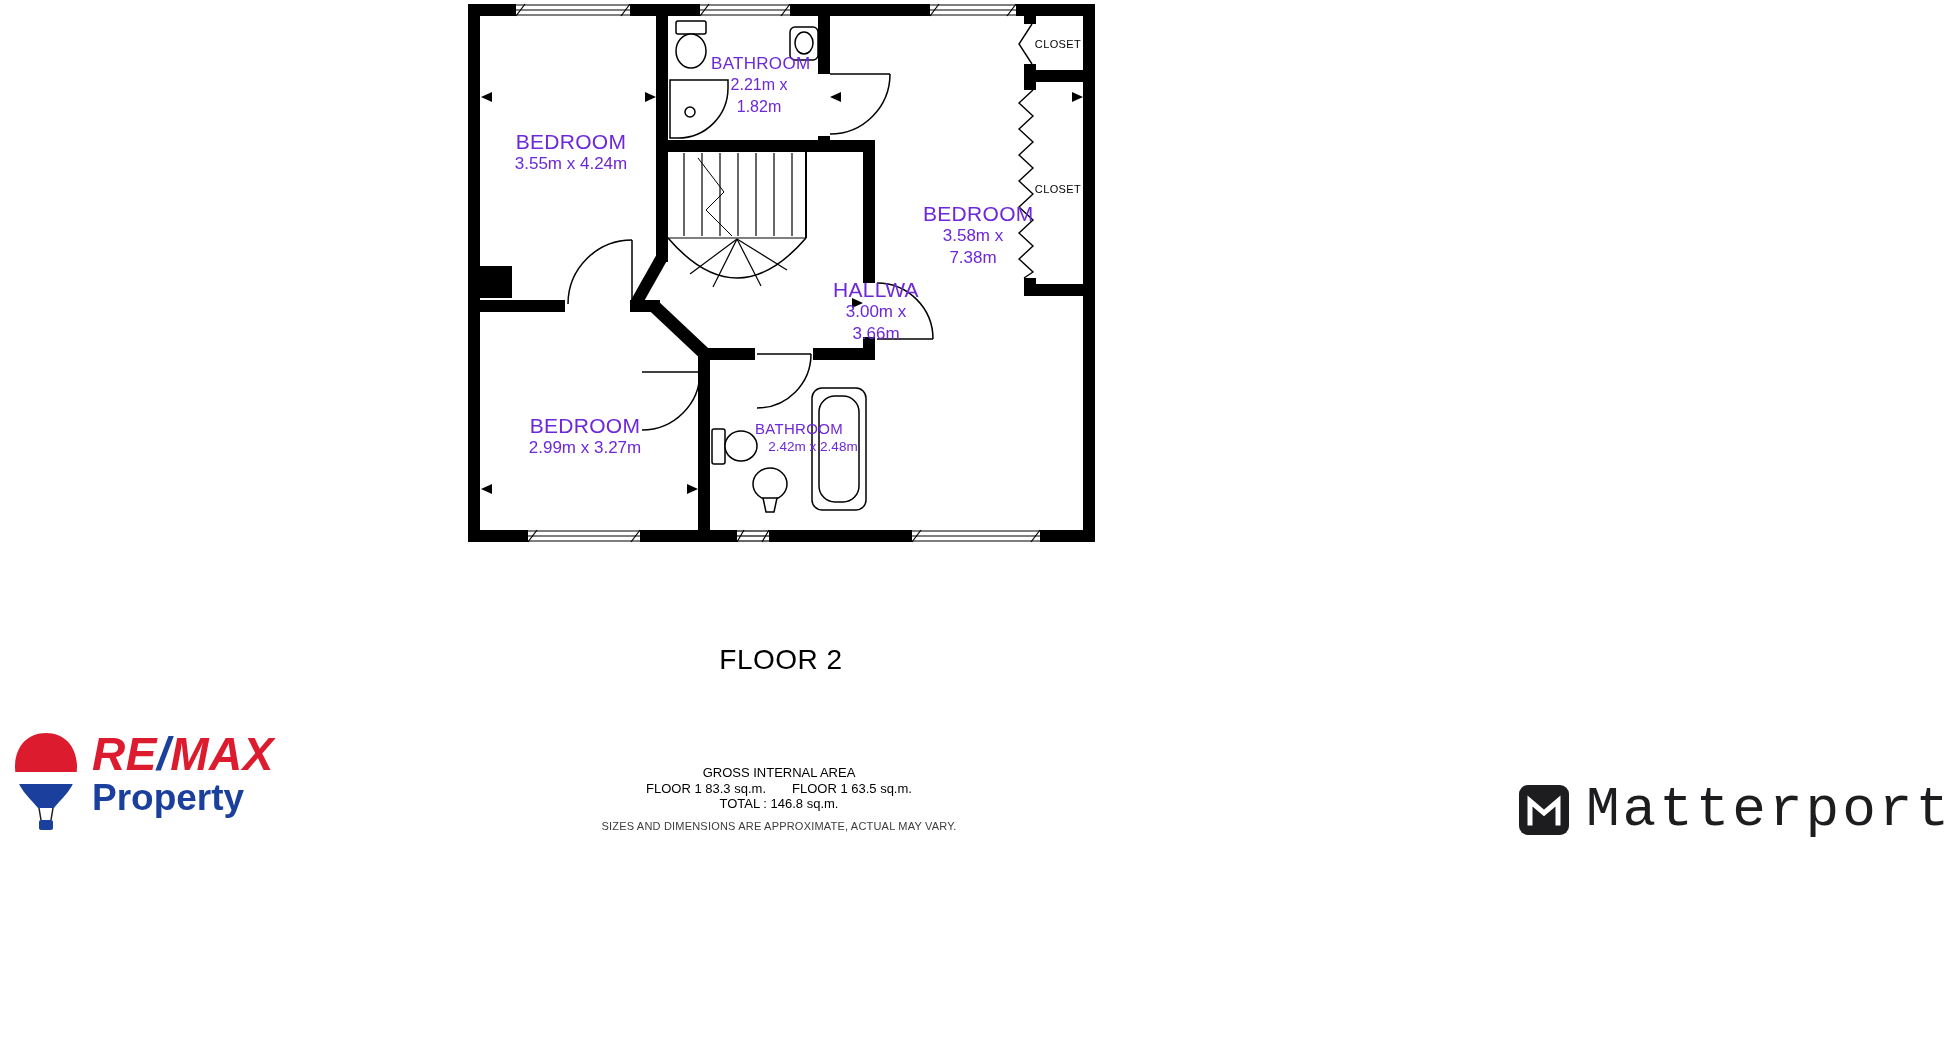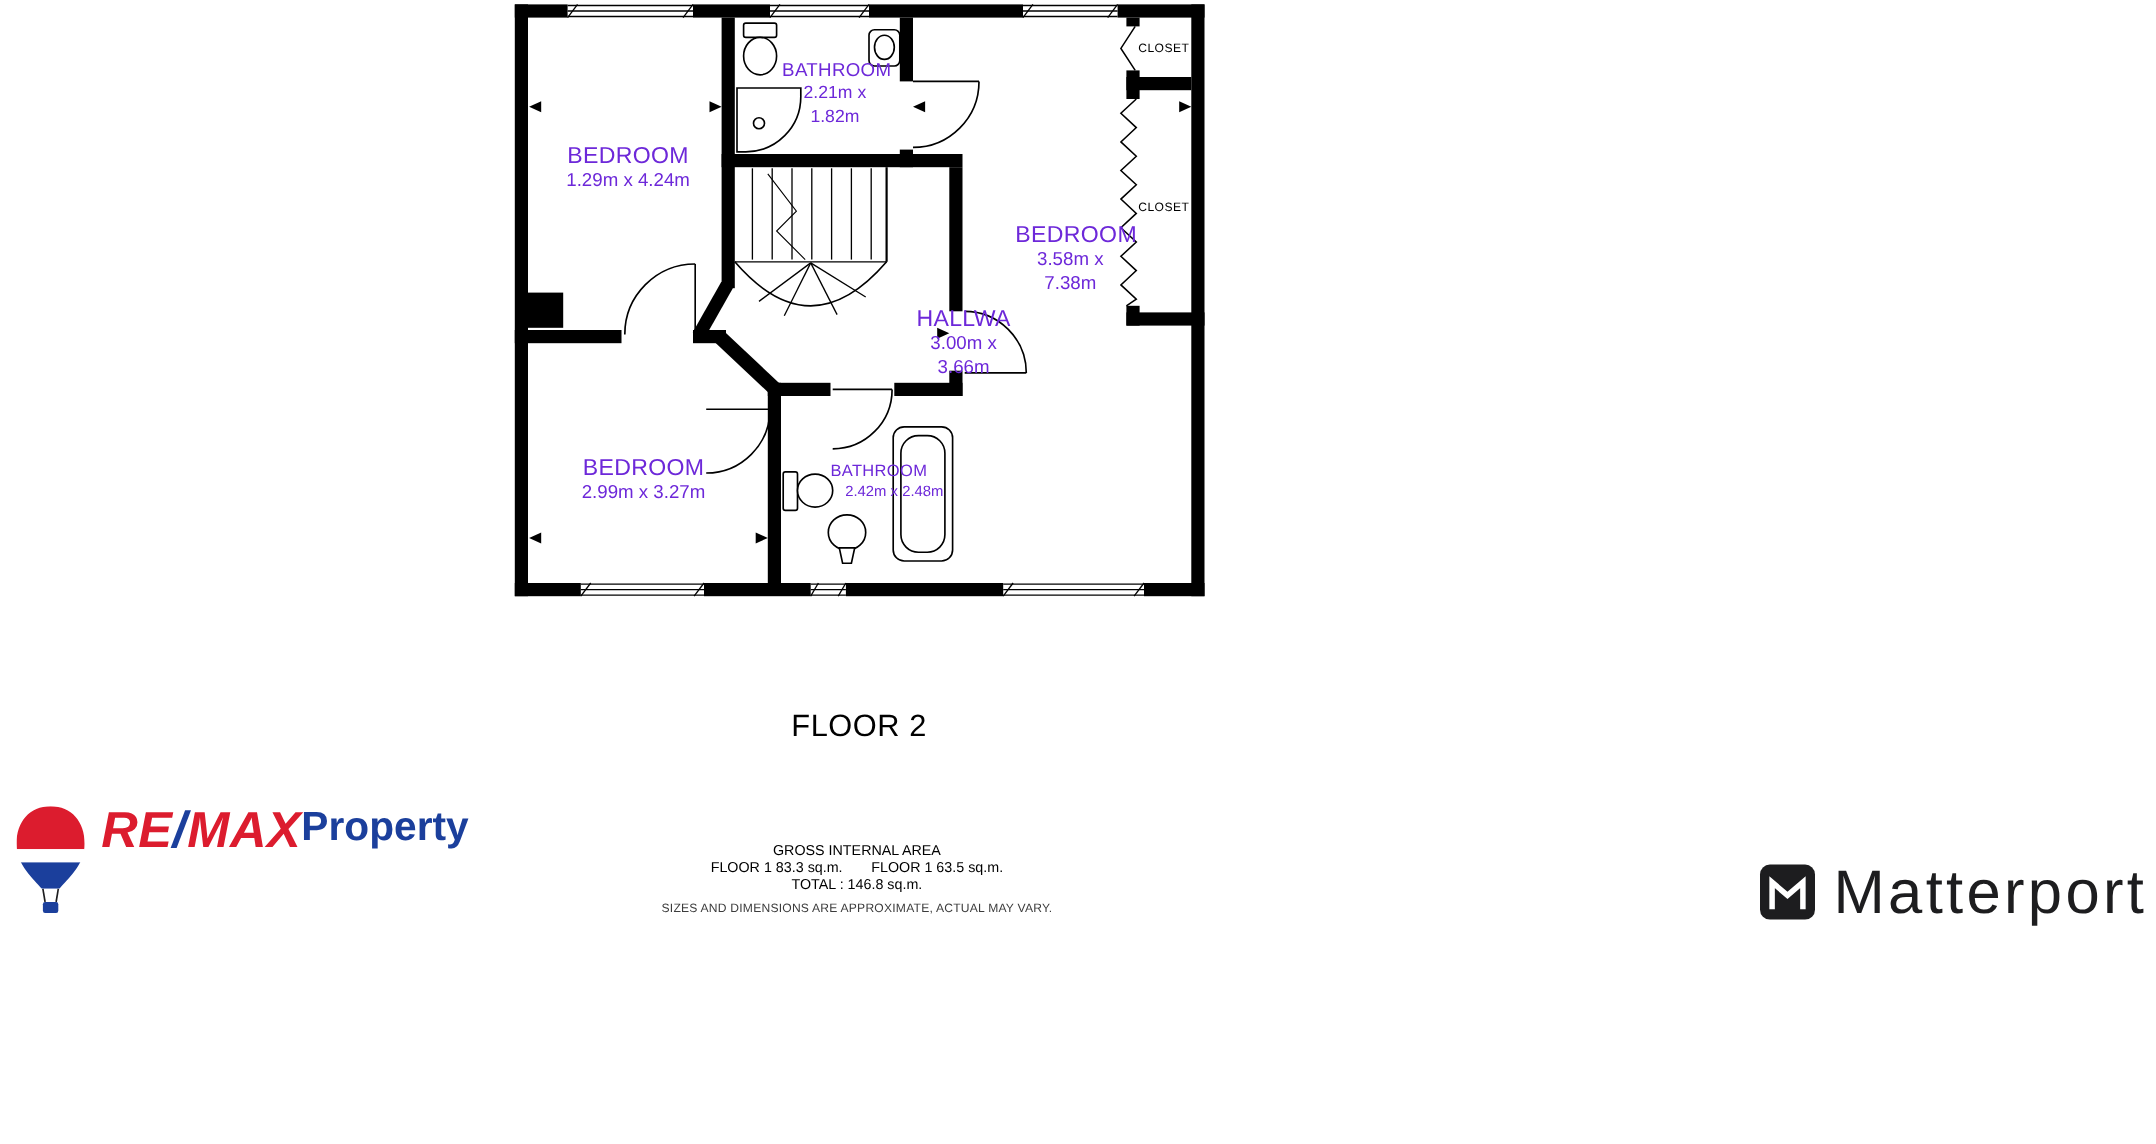--- a/index.html
+++ b/index.html
@@ -19,25 +19,25 @@
   .md .room-name{font-size:17px;line-height:21px;}
   .md .room-dims{font-size:16px;line-height:22px;}
   .sm .room-name{font-size:15px;line-height:18px;}
   .sm .room-dims{font-size:13.5px;line-height:17px;margin-left:28px;}
   .closet-label{position:absolute;transform:translateX(-50%);font-size:11px;letter-spacing:0.4px;}
   .floor-title{position:absolute;left:781px;top:644px;transform:translateX(-50%);font-size:28px;letter-spacing:0.5px;}
   .area-summary{position:absolute;left:779px;top:765px;transform:translateX(-50%);text-align:center;font-size:13px;line-height:15.5px;}
   .area-summary .gap2{margin-left:26px;}
   .disclaimer{margin-top:7px;font-size:11px;color:#3c3c3c;letter-spacing:0.2px;}
   .remax-logo{position:absolute;left:10px;top:731px;display:flex;gap:10px;align-items:flex-start;}
-  .remax-text{display:flex;flex-direction:row;}
+  .remax-text{display:flex;flex-direction:column;}
   .remax-word{font-style:italic;font-weight:800;font-size:46px;line-height:46px;letter-spacing:0.5px;color:var(--remax-red);white-space:nowrap;}
   .remax-word .slash{color:var(--remax-blue);}
   .remax-sub{font-weight:700;font-size:37px;line-height:42px;color:var(--remax-blue);}
-  .matterport-logo{position:absolute;right:8px;top:778px;display:flex;align-items:center;gap:14px;}
+  .matterport-logo{position:absolute;right:8px;top:778px;display:flex;align-items:center;gap:14px;font-family:Liberation Mono, monospace;}
   .matterport-word{font-size:56px;font-weight:500;letter-spacing:3px;color:var(--mp-color);}
 </style>
 </head>
 <body>
 
 <div class="canvas">
 
   <svg class="plan-svg" width="1960" height="1040" viewBox="0 0 1960 1040">
 
     <g fill="#000">
@@ -183,21 +183,21 @@
       <polygon points="841,92 841,102 830,97"></polygon>
       <polygon points="1072,92 1072,102 1083,97"></polygon>
       <polygon points="492,484 492,494 481,489"></polygon>
       <polygon points="687,484 687,494 698,489"></polygon>
       <polygon points="852,298 852,308 863,303"></polygon>
     </g>
   </svg>
 
   <div class="room-label" style="left:571px;top:130px;width:180px">
     <div class="room-name">BEDROOM</div>
-    <div class="room-dims">1.29m x 4.24m</div>
+    <div class="room-dims">3.55m x 4.24m</div>
   </div>
 
   <div class="room-label md" style="left:759px;top:53px;width:96px">
     <div class="room-name">BATHROOM</div>
     <div class="room-dims">2.21m x 1.82m</div>
   </div>
 
   <div class="room-label" style="left:973px;top:202px;width:100px">
     <div class="room-name">BEDROOM</div>
     <div class="room-dims">3.58m x 7.38m</div>

